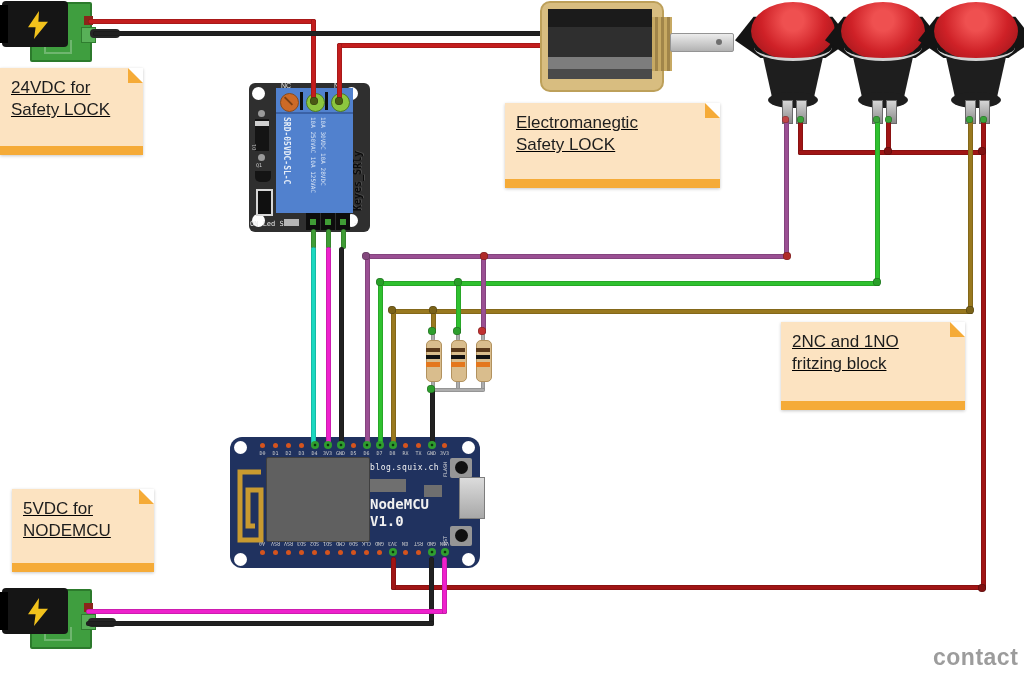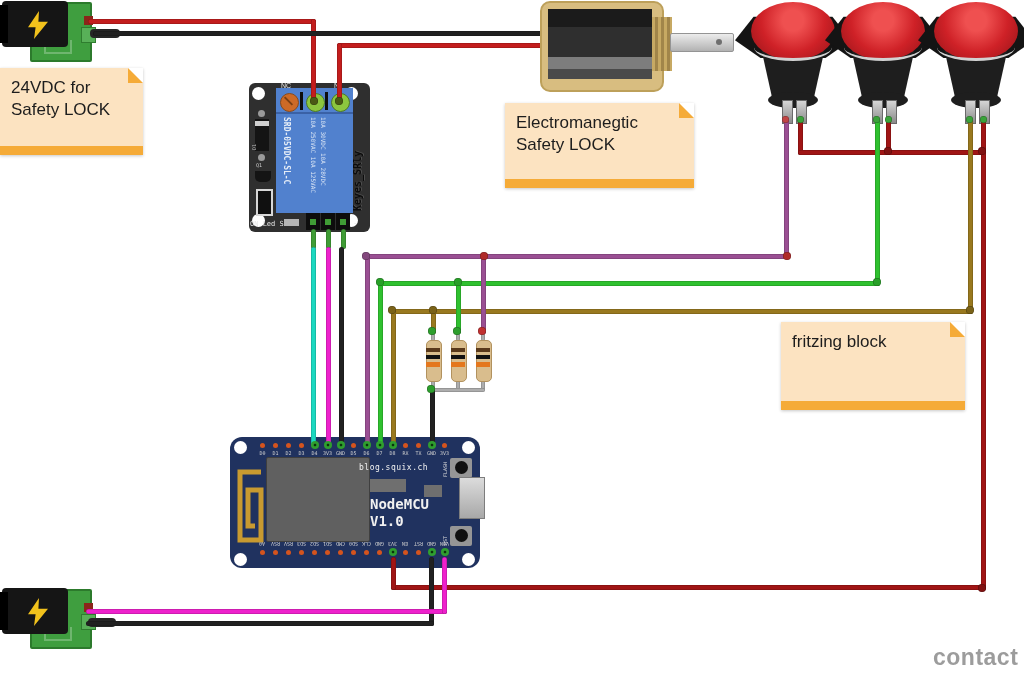--- a/index.html
+++ b/index.html
@@ -6,21 +6,21 @@
   #stage{position:relative;width:1024px;height:680px;background:#ffffff;overflow:hidden;
          font-family:"Liberation Sans",sans-serif;}
   .abs{position:absolute;}
   .wire{position:absolute;border-radius:2.5px;box-shadow:inset 0 0 0 0.5px rgba(0,0,0,.28);}
   .c-red{background:var(--wire-red);}  .c-dred{background:var(--wire-dred);}
   .c-black{background:var(--wire-black);} .c-cyan{background:var(--wire-cyan);}
   .c-mag{background:var(--wire-magenta);} .c-purple{background:var(--wire-purple);}
   .c-green{background:var(--wire-green);} .c-brown{background:var(--wire-brown);}
   .c-gray{background:var(--wire-gray);}   .c-pin{background:var(--pin-green);}
   .dot{position:absolute;width:8px;height:8px;border-radius:50%;box-shadow:inset 0 0 0 0.5px rgba(0,0,0,.35);}
-  .note{position:absolute;background:var(--note-bg);box-shadow:0 1px 3px rgba(0,0,0,.22);}
+  .note{position:absolute;background:var(--note-bg);box-shadow:0 1px 3px rgba(0,0,0,.22);text-decoration:underline;}
   .note .fold{position:absolute;top:0;right:0;width:0;height:0;
               border-bottom:15px solid var(--note-accent);border-right:15px solid #ffffff;}
   .note .bar{position:absolute;left:0;right:0;bottom:0;height:9px;background:var(--note-accent);}
   .note .txt{margin:9px 0 0 11px;font-size:17px;line-height:1.32;color:#1d1d1d;}
   .vtxt{position:absolute;transform-origin:0 0;white-space:nowrap;line-height:1;}
   .rot90{transform:rotate(90deg);}  .rotn90{transform:rotate(-90deg);}
   .mono{font-family:"DejaVu Sans Mono",monospace;}
   .hole{position:absolute;background:#fff;border-radius:50%;width:13px;height:13px;}
   .pin-row{position:absolute;display:flex;}
   .pin-cell{width:13px;display:flex;flex-direction:column;align-items:center;gap:2px;}
@@ -43,37 +43,46 @@
 
   <div class="note" style="left:0;top:68;width:143px;height:87px;left:0px;top:68px">
     <div class="fold"></div>
     <div class="txt">
       <div>24VDC for</div>
       <div>Safety LOCK</div>
     </div>
     <div class="bar"></div>
   </div>
 
-  <div class="note" style="left:505px;top:103px;width:189px;height:85px">
+  <div class="note" style="left:505px;top:103px;width:215px;height:85px">
     <div class="fold"></div>
     <div class="txt">
       <div>Electromanegtic</div>
       <div>Safety LOCK</div>
     </div>
     <div class="bar"></div>
   </div>
 
   <div class="note" style="left:781px;top:322px;width:184px;height:88px">
     <div class="fold"></div>
     <div class="txt">
+      <div>2NC and 1NO</div>
       <div>fritzing block</div>
     </div>
     <div class="bar"></div>
   </div>
 
+  <div class="note" style="left:12px;top:489px;width:142px;height:83px">
+    <div class="fold"></div>
+    <div class="txt">
+      <div>5VDC for</div>
+      <div>NODEMCU</div>
+    </div>
+    <div class="bar"></div>
+  </div>
 
   <div>
     <div class="abs" style="left:30px;top:2px;width:58px;height:56px;background:var(--jack-green);border:2px solid #2c7a2c;border-radius:2px"></div>
     <div class="abs" style="left:44px;top:40px;width:24px;height:12px;border:2px solid rgba(255,255,255,.25);border-top:none"></div>
     <div class="abs" style="left:2px;top:1px;width:66px;height:46px;background:#151515;border-radius:4px"></div>
     <div class="abs" style="left:0;top:5px;width:8px;height:38px;background:#000"></div>
     <div class="bolt" style="left:28px;top:11px;width:20px;height:28px"></div>
     <div class="abs" style="left:84px;top:16px;width:9px;height:9px;background:#8a2619"></div>
     <div class="abs" style="left:81px;top:27px;width:13px;height:14px;background:#58b058;border:1px solid #2f7d2f"></div>
   </div>
@@ -160,21 +169,21 @@
   <div>
     <div class="abs" style="left:230px;top:437px;width:250px;height:131px;background:var(--board);border-radius:12px"></div>
     <div class="hole" style="left:234px;top:441px"></div>
     <div class="hole" style="left:462px;top:441px"></div>
     <div class="hole" style="left:234px;top:553px"></div>
     <div class="hole" style="left:462px;top:553px"></div>
     <svg class="abs" style="left:234px;top:468px" width="30" height="76" viewBox="0 0 30 76">
       <path d="M27 4 H6 V72 H27 V22 H14 V58 H21" fill="none" stroke="#c89a30" stroke-width="5"></path>
     </svg>
     <div class="abs" style="left:266px;top:457px;width:102px;height:83px;background:#606060;border:1px solid #3f3f3f;border-radius:2px"></div>
-    <div class="abs mono" style="left:359px;top:463px;font-size:8px;letter-spacing:.5px;color:#f2f2f2">blog.squix.ch</div>
+    <div class="abs mono" style="left:370px;top:463px;font-size:8px;letter-spacing:.5px;color:#f2f2f2">blog.squix.ch</div>
     <div class="abs" style="left:370px;top:479px;width:36px;height:13px;background:#6f6f6f"></div>
     <div class="abs" style="left:424px;top:485px;width:18px;height:12px;background:#6f6f6f"></div>
     <div class="abs mono" style="left:370px;top:496px;font-size:14px;font-weight:bold;color:#f0f0f0">NodeMCU</div>
     <div class="abs mono" style="left:370px;top:513px;font-size:14px;font-weight:bold;color:#f0f0f0">V1.0</div>
     <div class="abs" style="left:450px;top:458px;width:22px;height:20px;background:#969696;border-radius:2px"></div>
     <div class="abs" style="left:455px;top:461px;width:13px;height:13px;border-radius:50%;background:#101010"></div>
     <div class="vtxt rotn90 mono" style="left:443px;top:477px;width:18px;font-size:5px;color:#ddd">FLASH</div>
     <div class="abs" style="left:450px;top:526px;width:22px;height:20px;background:#969696;border-radius:2px"></div>
     <div class="abs" style="left:455px;top:529px;width:13px;height:13px;border-radius:50%;background:#101010"></div>
     <div class="vtxt rotn90 mono" style="left:443px;top:545px;width:18px;font-size:5px;color:#ddd">RST</div>

